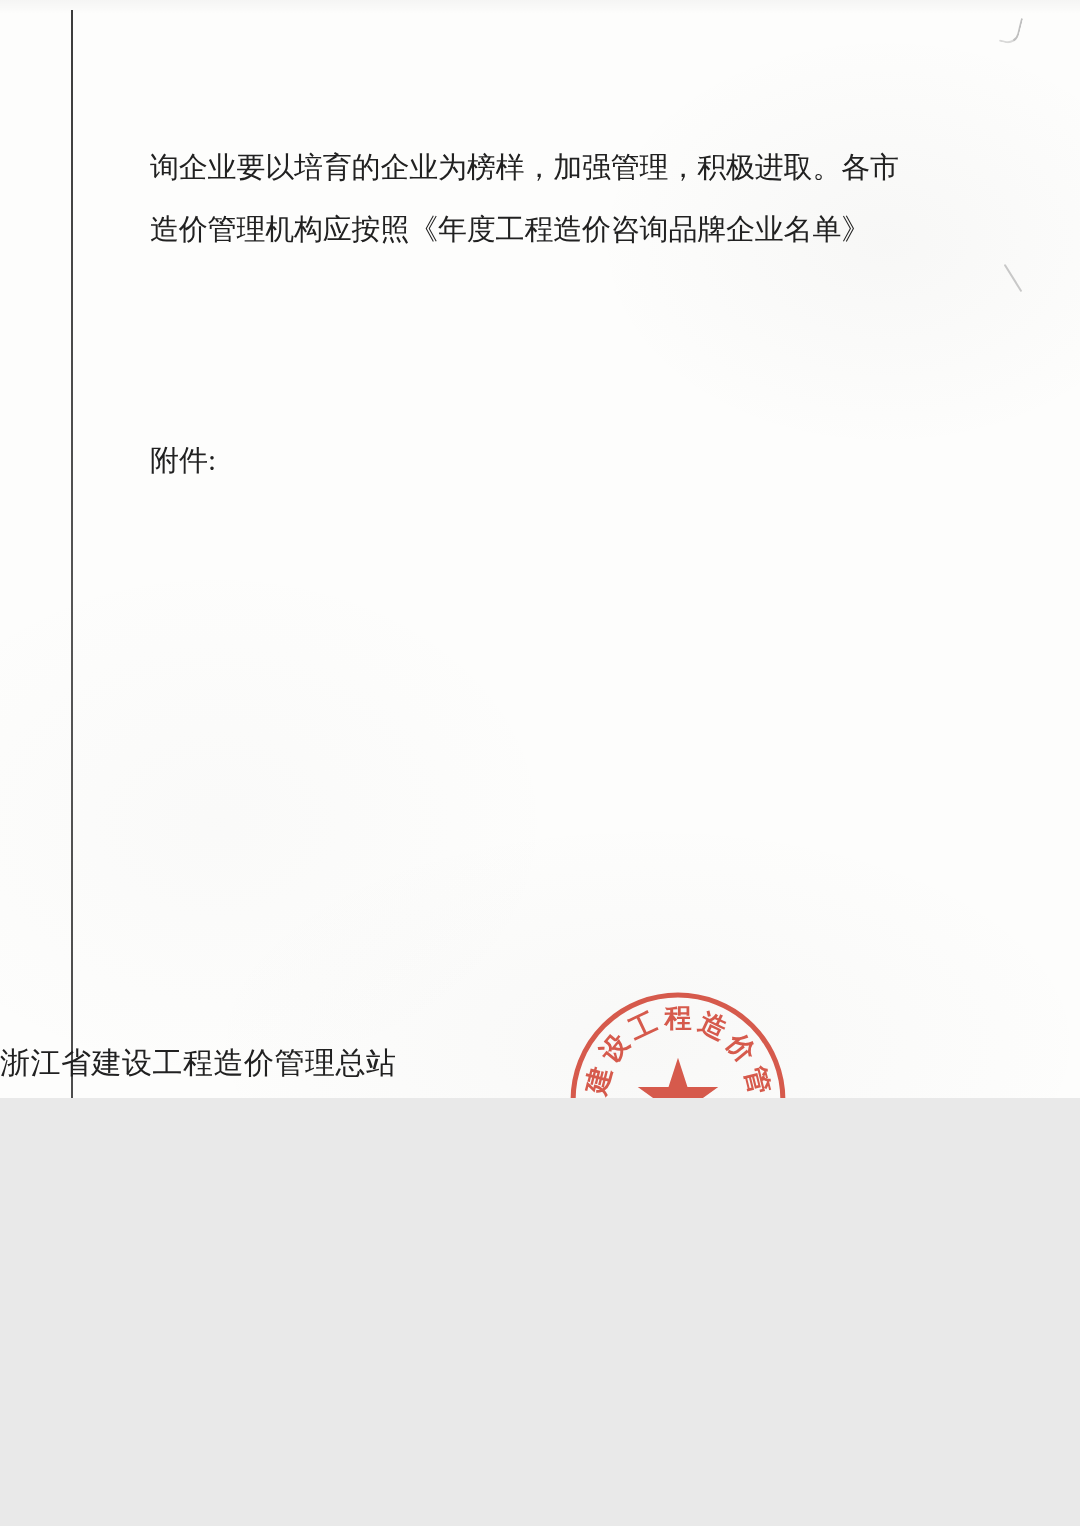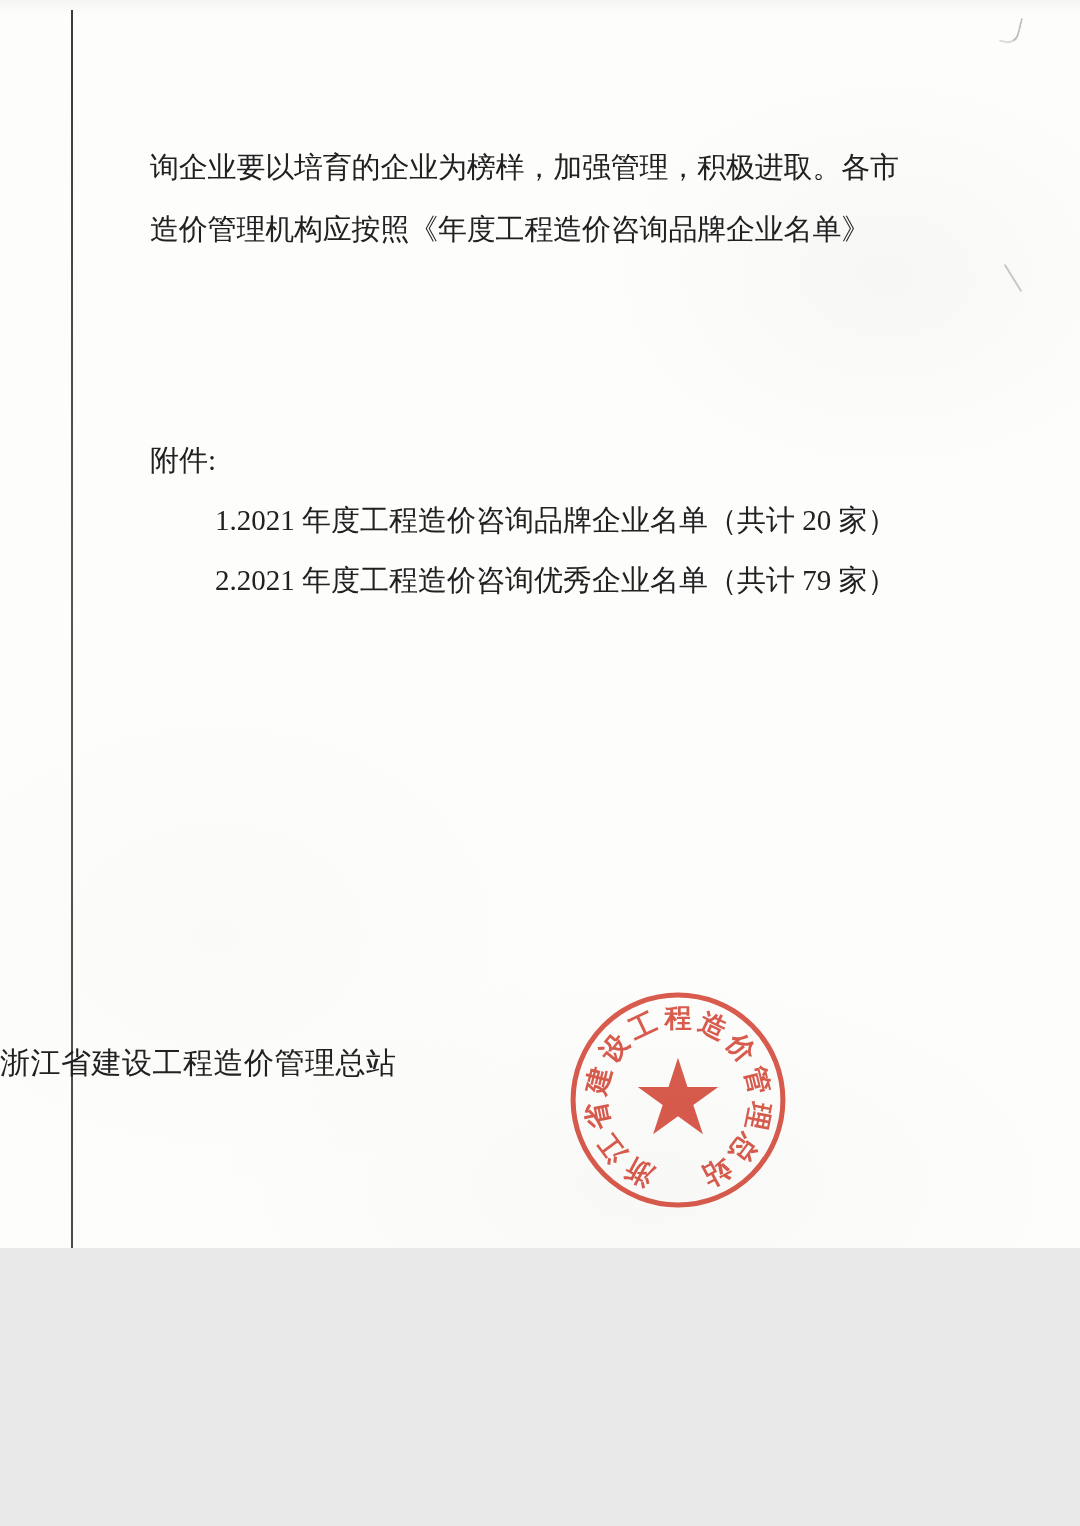--- a/index.html
+++ b/index.html
@@ -3,21 +3,21 @@
 <meta charset="utf-8">
 <style>
   html, body {
     margin: 0;
     padding: 0;
     background: #e9e9e9;
   }
   .page {
     position: relative;
     width: 1080px;
-    height: 1248px;
+    height: 1098px;
     margin: 0 auto;
     background-color: #fdfdfc;
     background-image:
       radial-gradient(ellipse 420px 300px at 82% 22%, rgba(90,90,90,0.035), transparent 70%),
       radial-gradient(ellipse 500px 380px at 20% 75%, rgba(120,120,120,0.025), transparent 70%),
       radial-gradient(ellipse 600px 300px at 60% 95%, rgba(100,100,100,0.03), transparent 75%),
       linear-gradient(180deg, rgba(0,0,0,0.03) 0px, transparent 14px);
     overflow: hidden;
     font-family: "Liberation Serif", "DejaVu Serif", serif;
     color: #212121;
@@ -105,24 +105,20 @@
   <div class="artifact-hook"></div>
   <div class="artifact-slash"></div>
 
   <div class="body-paragraph">
     <div>询企业要以培育的企业为榜样，加强管理，积极进取。各市</div>
     <div>造价管理机构应按照《年度工程造价咨询品牌企业名单》</div>
   </div>
 
   <div class="attachments">
     <div>附件:</div>
-    <div class="attachment-items">
-      <div>1.2021 年度工程造价咨询品牌企业名单（共计 20 家）</div>
-      <div>2.2021 年度工程造价咨询优秀企业名单（共计 79 家）</div>
-    </div>
   </div>
 
   <div class="signature-block">
     <div class="signature-org">浙江省建设工程造价管理总站</div>
   </div>
 
   <div class="seal">
     <svg viewBox="0 0 230 230" xmlns="http://www.w3.org/2000/svg">
       <circle cx="115" cy="115" r="104" fill="none" stroke-width="5" stroke="#d43a2a"></circle>
       <g id="seal-ring" style="font-family:'Liberation Serif','DejaVu Serif',serif; font-size:27px; font-weight:bold;">

